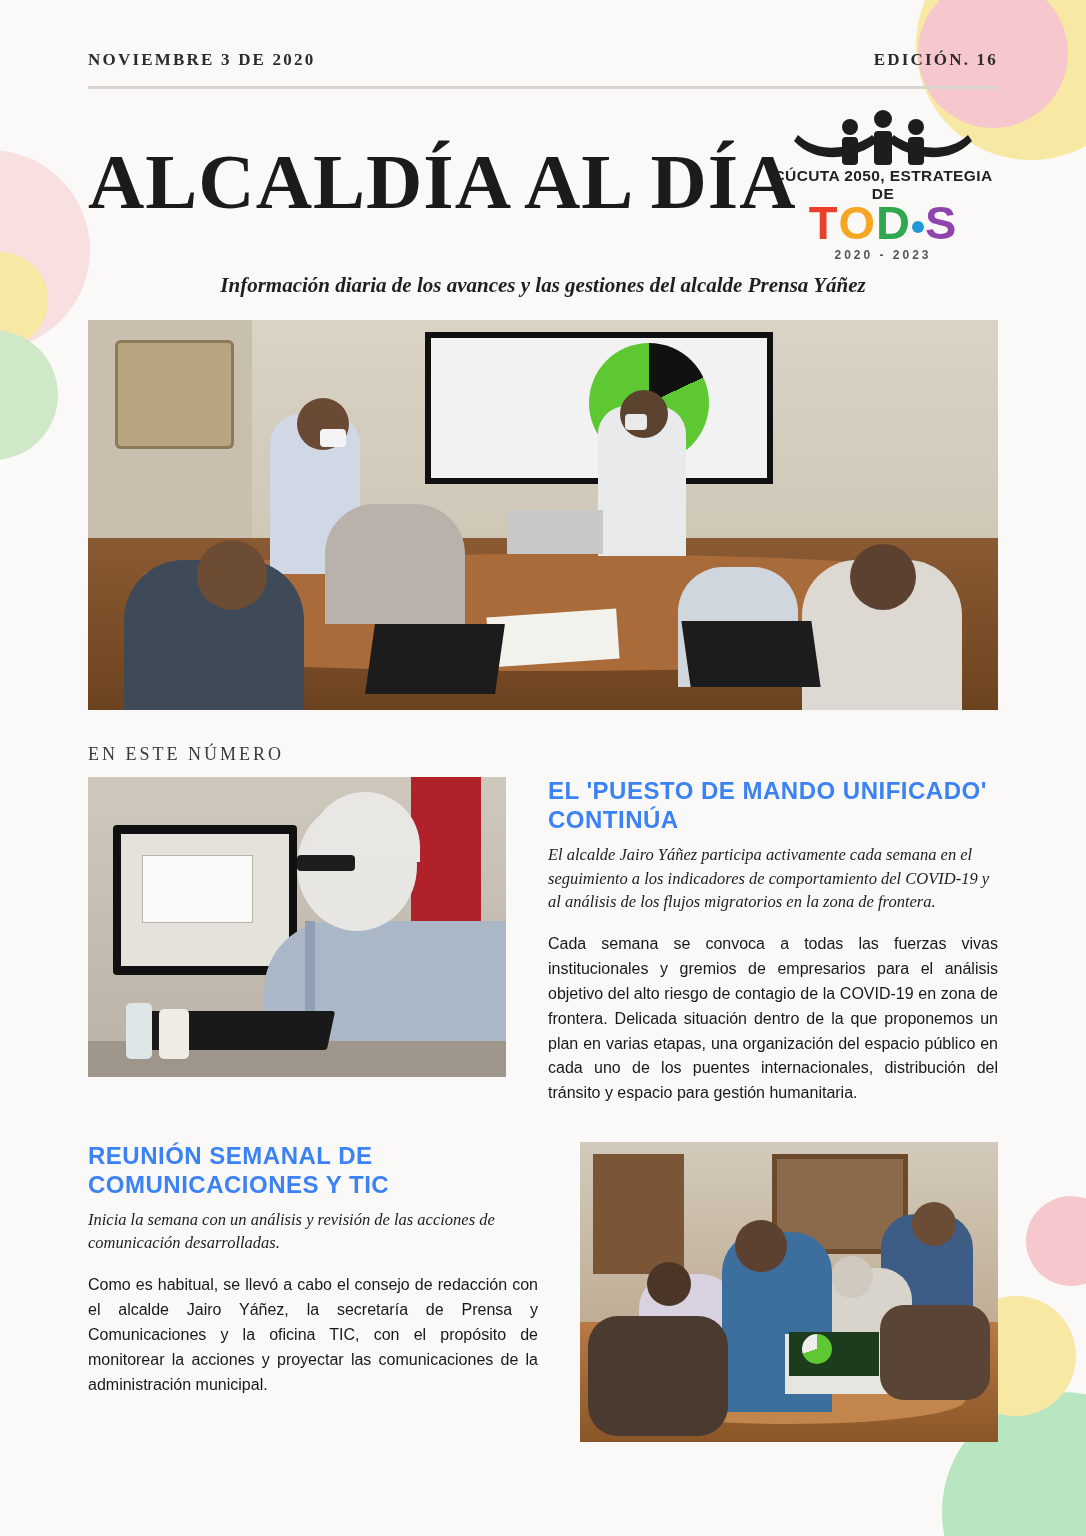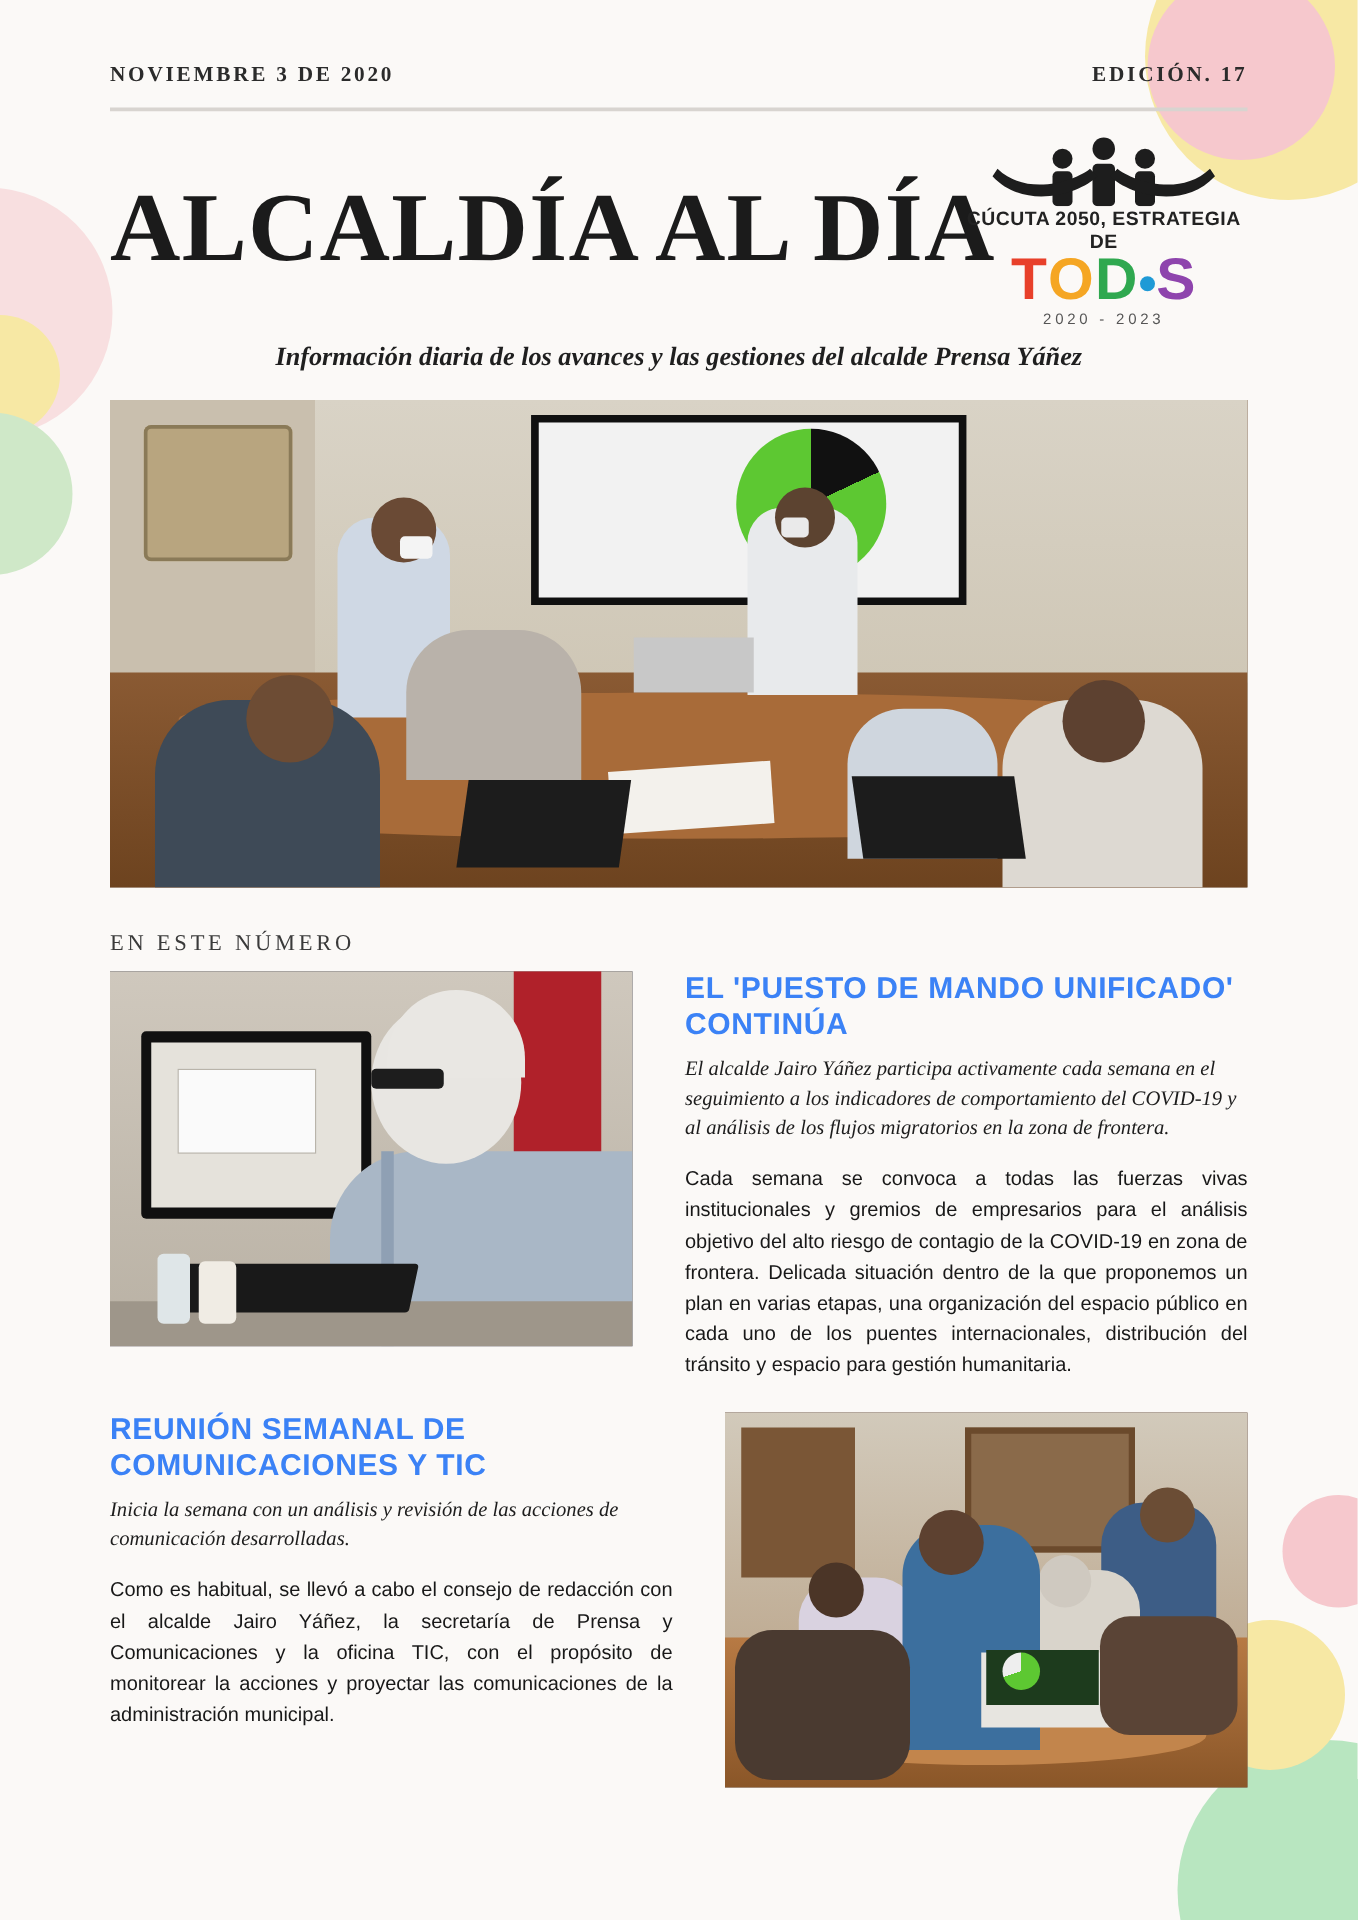--- a/index.html
+++ b/index.html
@@ -131,20 +131,21 @@
     letter-spacing: 1px;
     line-height: .95;
     margin-top: -2px;
   }
   .logo-todos span { display: inline-block; }
   .logo-years {
     font-size: 12px;
     letter-spacing: 3px;
     color: #555;
     margin-top: 2px;
+    font-weight: bold;
   }
   .logo-dot {
     display: inline-block;
     width: 12px; height: 12px;
     border-radius: 50%;
     margin: 0 1px;
     vertical-align: middle;
   }
 
   .subtitle {
@@ -215,21 +216,21 @@
     line-height: 1.55;
     color: #181818;
     text-align: justify;
     margin: 18px 0 0 0;
   }
 
   
   .bottom {
     display: flex;
     gap: 42px;
-    margin-top: 24px;
+    margin-top: 36px;
   }
   .bottom-left { width: 450px; }
   .bottom-right { width: 418px; }
   .photo-box2 {
     width: 418px;
     height: 300px;
     position: relative;
     overflow: hidden;
     background: #5a4130;
   }
@@ -309,21 +310,21 @@
 <div class="blob blob-l-yellow"></div>
 <div class="blob blob-l-green"></div>
 <div class="blob blob-br-green"></div>
 <div class="blob blob-br-yellow"></div>
 <div class="blob blob-br-pink"></div>
 
 <div class="page">
 
   <div class="top-row">
     <div>NOVIEMBRE 3 DE 2020</div>
-    <div>EDICIÓN. 17</div>
+    <div>EDICIÓN. 16</div>
   </div>
   <div class="rule"></div>
 
   <div class="title-block">
     <h1 class="main-title">ALCALDÍA AL DÍA</h1>
 
     <div class="logo">
       <div class="logo-people">
         <svg width="230" height="56" viewBox="0 0 230 56" aria-hidden="true">
           <g fill="#1d1d1d">

